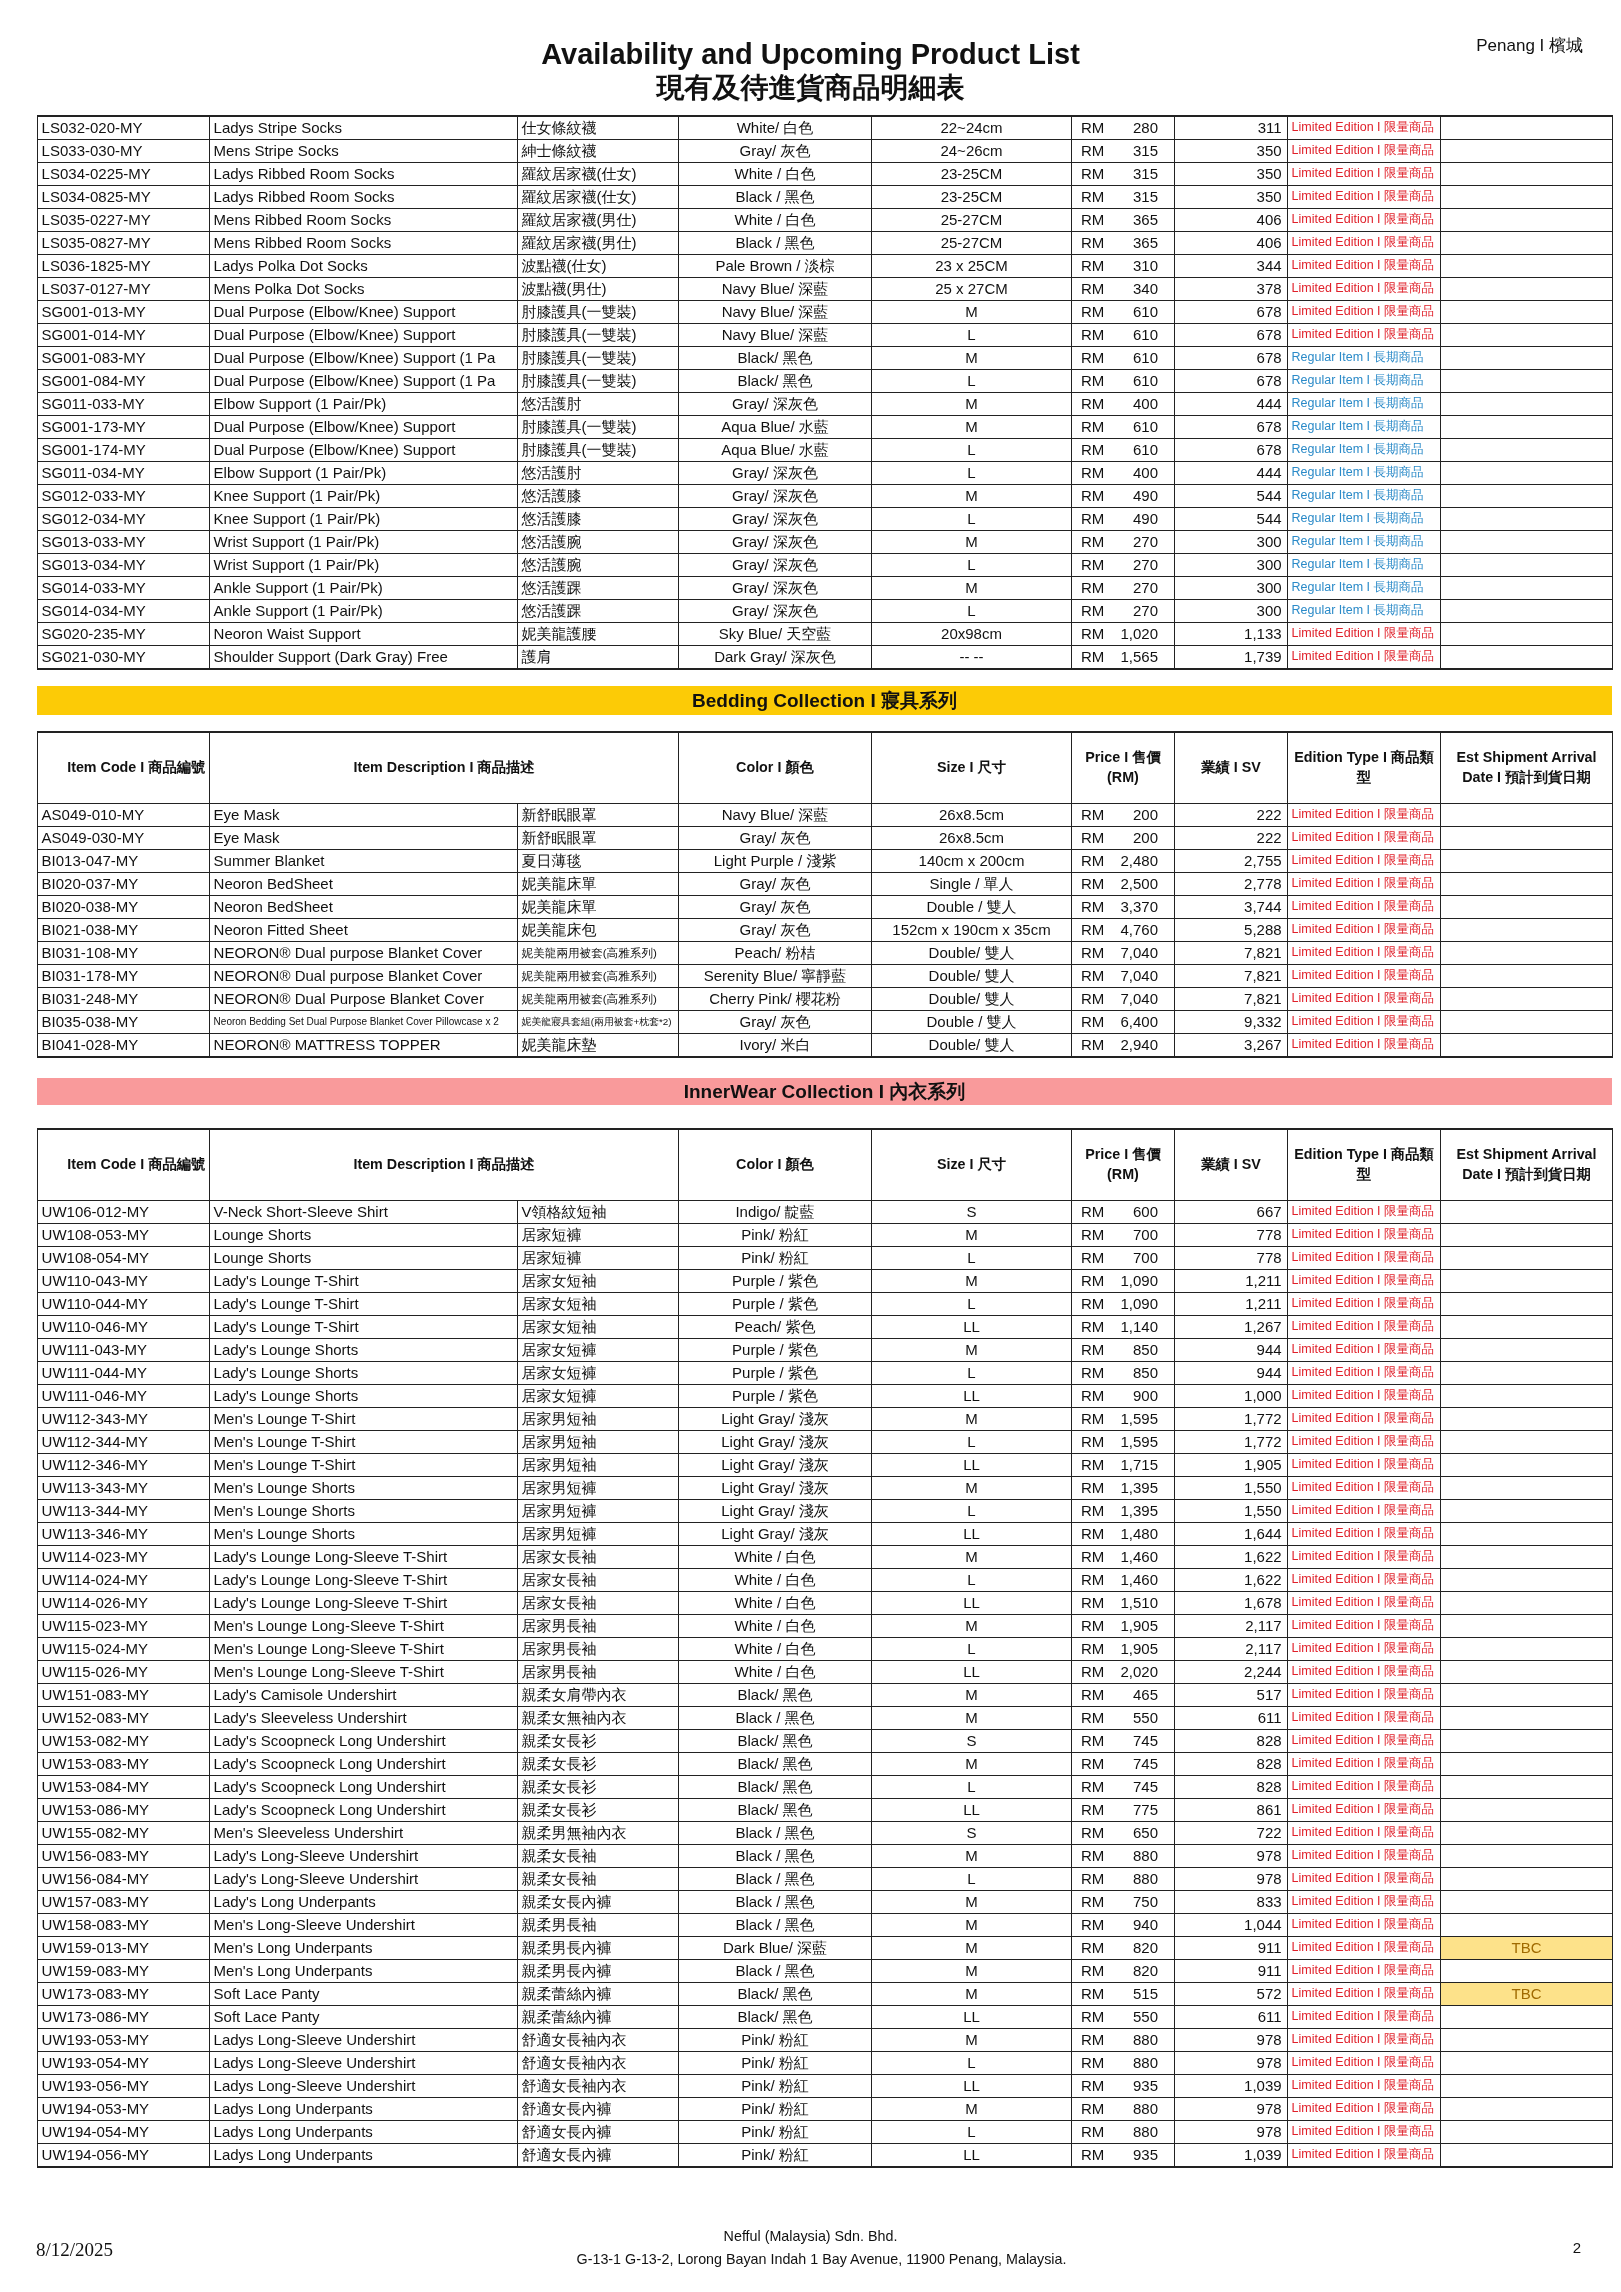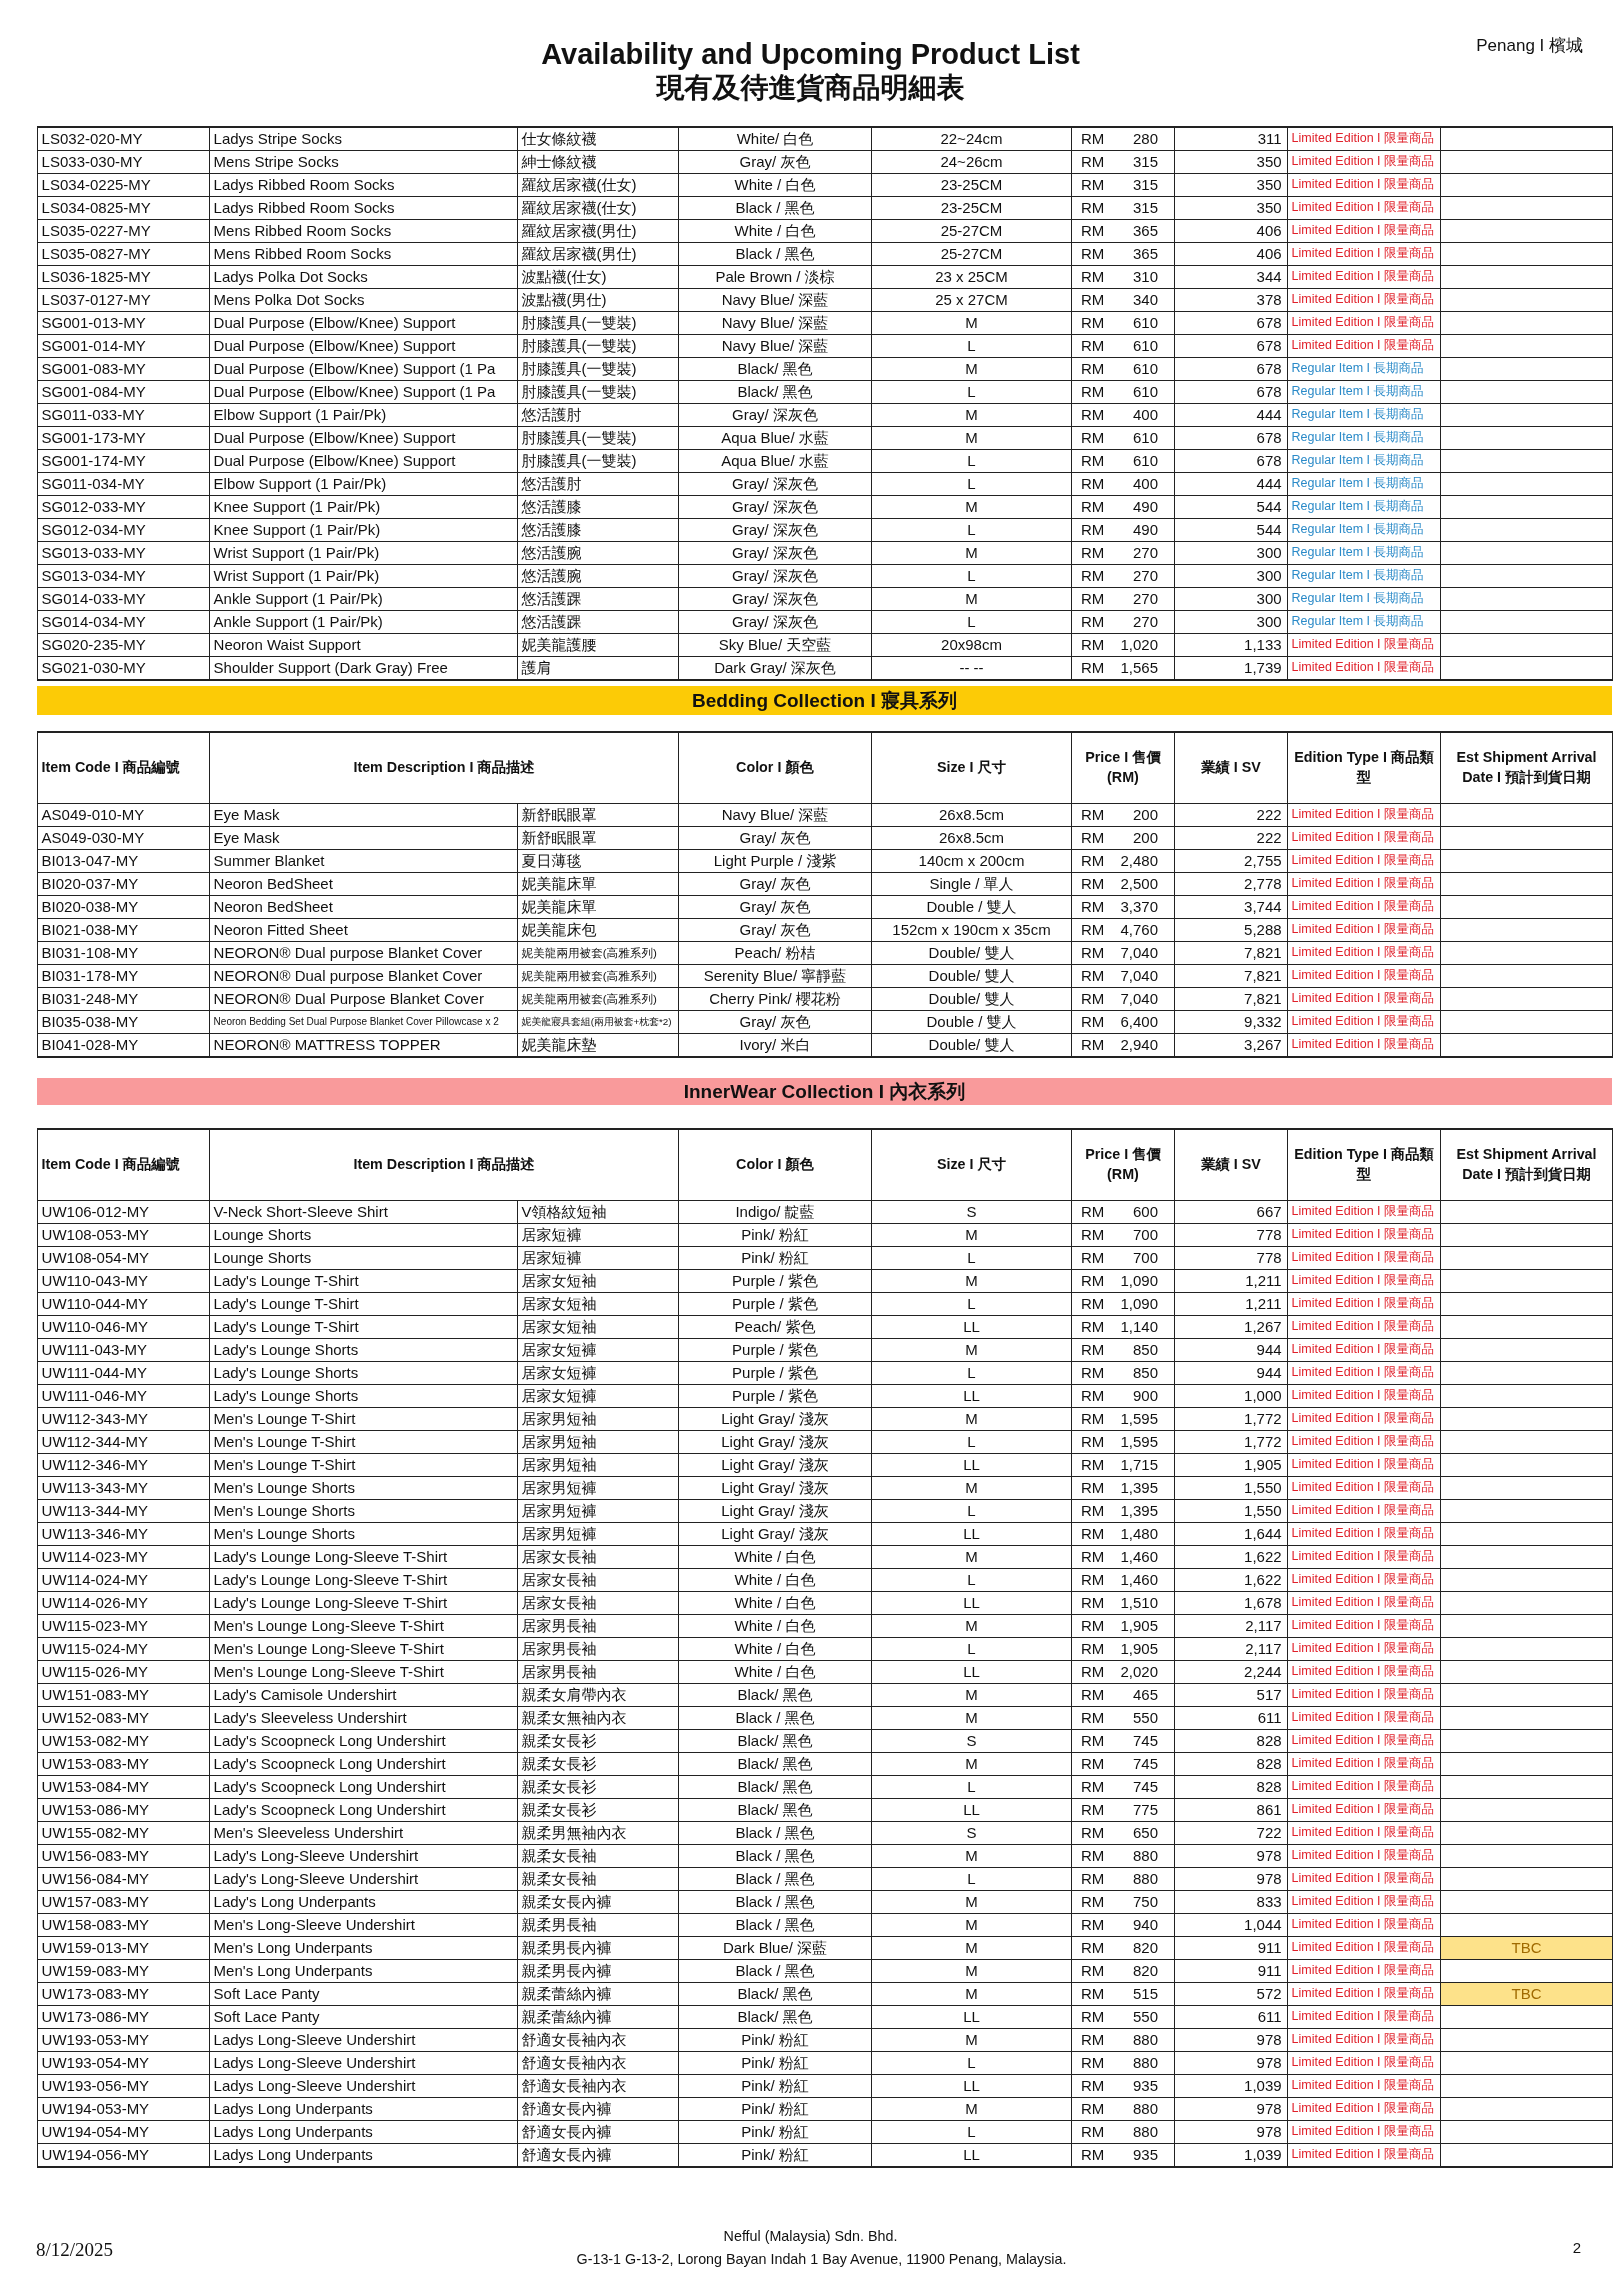--- a/index.html
+++ b/index.html
@@ -19,34 +19,34 @@
   td.c-ed.regular { color:#2a8ac8; }
   td.c-ship { text-align:center; }
   td.c-ship.tbc { background:#fde28a; color:#a06a00;margin-top:8px; }
   td.c-zh { border-right:0.9px solid #222; }
   td.small { font-size:10px;margin-top:40px; }
   table.top { border-top:2.7px solid #222; border-bottom:2.7px solid #222; }
   .band { position:absolute; left:37px; width:1575px; text-align:center; font-weight:bold; font-size:19px; }
   .band.bedding { background:#fccb06; top:686px; height:29px; line-height:29px; }
   .band.inner { background:#f99a9b; top:1078px; height:27px; line-height:27px; }
   tr.head th { font-weight:bold; font-size:14.3px; text-align:center; height:70px; line-height:19.7px; border-top:2.7px solid #222; white-space:normal; }
-  tr.head th.left { text-align:left; }
+  tr.head th.left { text-align:right; }
   .footer-co { position:absolute; top:2228px; left:0; width:1621px; text-align:center; font-size:14.3px; }
   .footer-addr { position:absolute; top:2251px; left:11px; width:1621px; text-align:center; font-size:14.3px; }
   .footer-date { position:absolute; top:2239px; left:36px; font-size:19px;font-family:Liberation Serif, serif; }
   .footer-page { position:absolute; top:2239px; right:40px; font-size:15px; }
 </style>
 </head>
 <body>
 
 <div class="title">Availability and Upcoming Product List</div>
 <div class="subtitle">現有及待進貨商品明細表</div>
 <div class="region">Penang I 檳城</div>
 
-<table class="grid top" id="t0" style="top:126px;">
+<table class="grid top" id="t0" style="top:115px;">
   <colgroup>
     <col style="width:172px">
       <col style="width:308px">
       <col style="width:161px">
       <col style="width:193px">
       <col style="width:200px">
       <col style="width:45px">
       <col style="width:58px">
       <col style="width:113px">
       <col style="width:153px">

